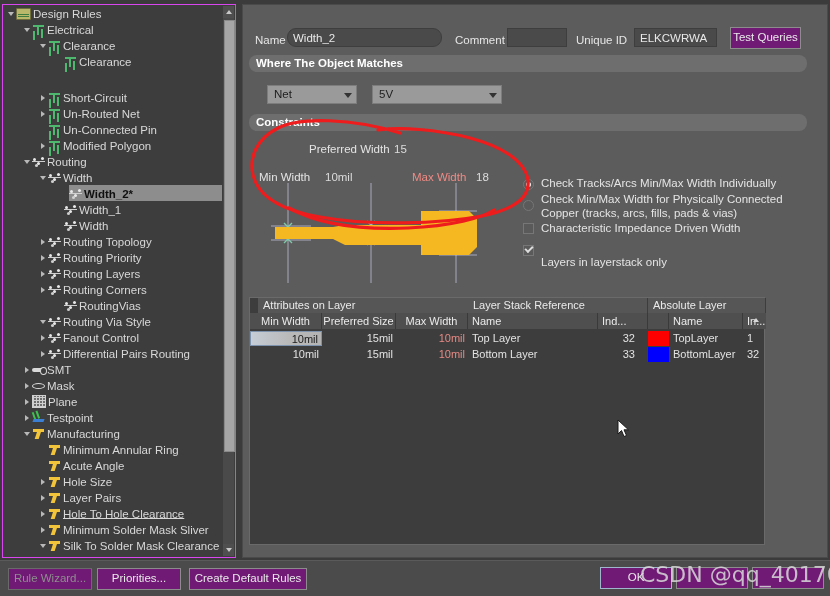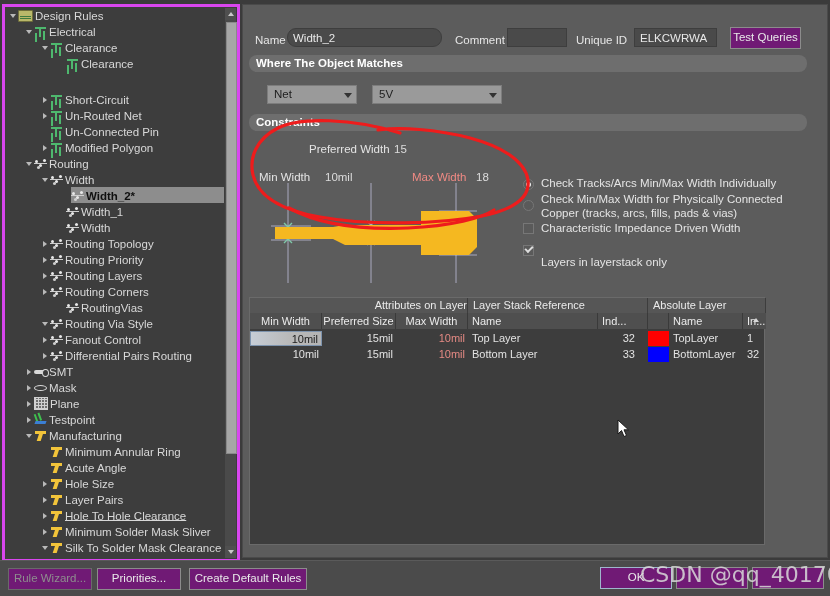--- a/index.html
+++ b/index.html
@@ -8,21 +8,21 @@
     background:#3b3b3b;
     font-family:"Liberation Sans", sans-serif;
     font-size:11px;color:#dcdcdc;
     -webkit-font-smoothing:antialiased;
   }
   #app{position:relative;width:830px;height:596px;background:#3b3b3b;}
 
   
   #tree-panel{
     position:absolute;left:2px;top:4px;width:232px;height:552px;
-    background:#3d3d3d;border:3px solid #d946ef;
+    background:#3d3d3d;border:1px solid #d946ef;
     overflow:hidden;
   }
   .tree-scroll{position:absolute;left:0;top:0;right:13px;bottom:0;overflow:hidden;}
   .tree-row{
     position:relative;height:16px;line-height:16px;
     white-space:nowrap;font-size:11.5px;color:#d8d8d8;
     padding-left:0;
   }
   .tree-row .lbl{vertical-align:middle;}
   .tree-row.sel{background:#8d8d8d;color:#121212;font-weight:bold;}
@@ -287,21 +287,21 @@
 
       <span class="chk" style="left:274px;top:90px;"></span>
       <span class="opt-text" style="left:292px;top:89px;">Characteristic Impedance Driven Width</span>
 
       <span class="chk on" style="left:274px;top:112px;"></span>
       <span class="opt-text" style="left:292px;top:123px;">Layers in layerstack only</span>
     </div>
 
     <div id="layer-table">
 
-      <div class="tbl-grp" style="left:0;width:218px;text-align:right;">Attributes on Layer</div>
+      <div class="tbl-grp" style="left:8px;width:218px;">Attributes on Layer</div>
       <div class="tbl-grp" style="left:218px;width:180px;">Layer Stack Reference</div>
       <div class="tbl-grp" style="left:398px;width:118px;">Absolute Layer</div>
 
       <div class="tbl-hdr" style="left:0;width:72px;text-align:center;">Min Width</div>
       <div class="tbl-hdr" style="left:72px;width:74px;text-align:center;">Preferred Size</div>
       <div class="tbl-hdr" style="left:146px;width:72px;text-align:center;">Max Width</div>
       <div class="tbl-hdr l-align" style="left:218px;width:130px;">Name</div>
       <div class="tbl-hdr l-align" style="left:348px;width:50px;">Ind...</div>
       <div class="tbl-hdr" style="left:398px;width:21px;"></div>
       <div class="tbl-hdr l-align" style="left:419px;width:74px;">Name</div>

